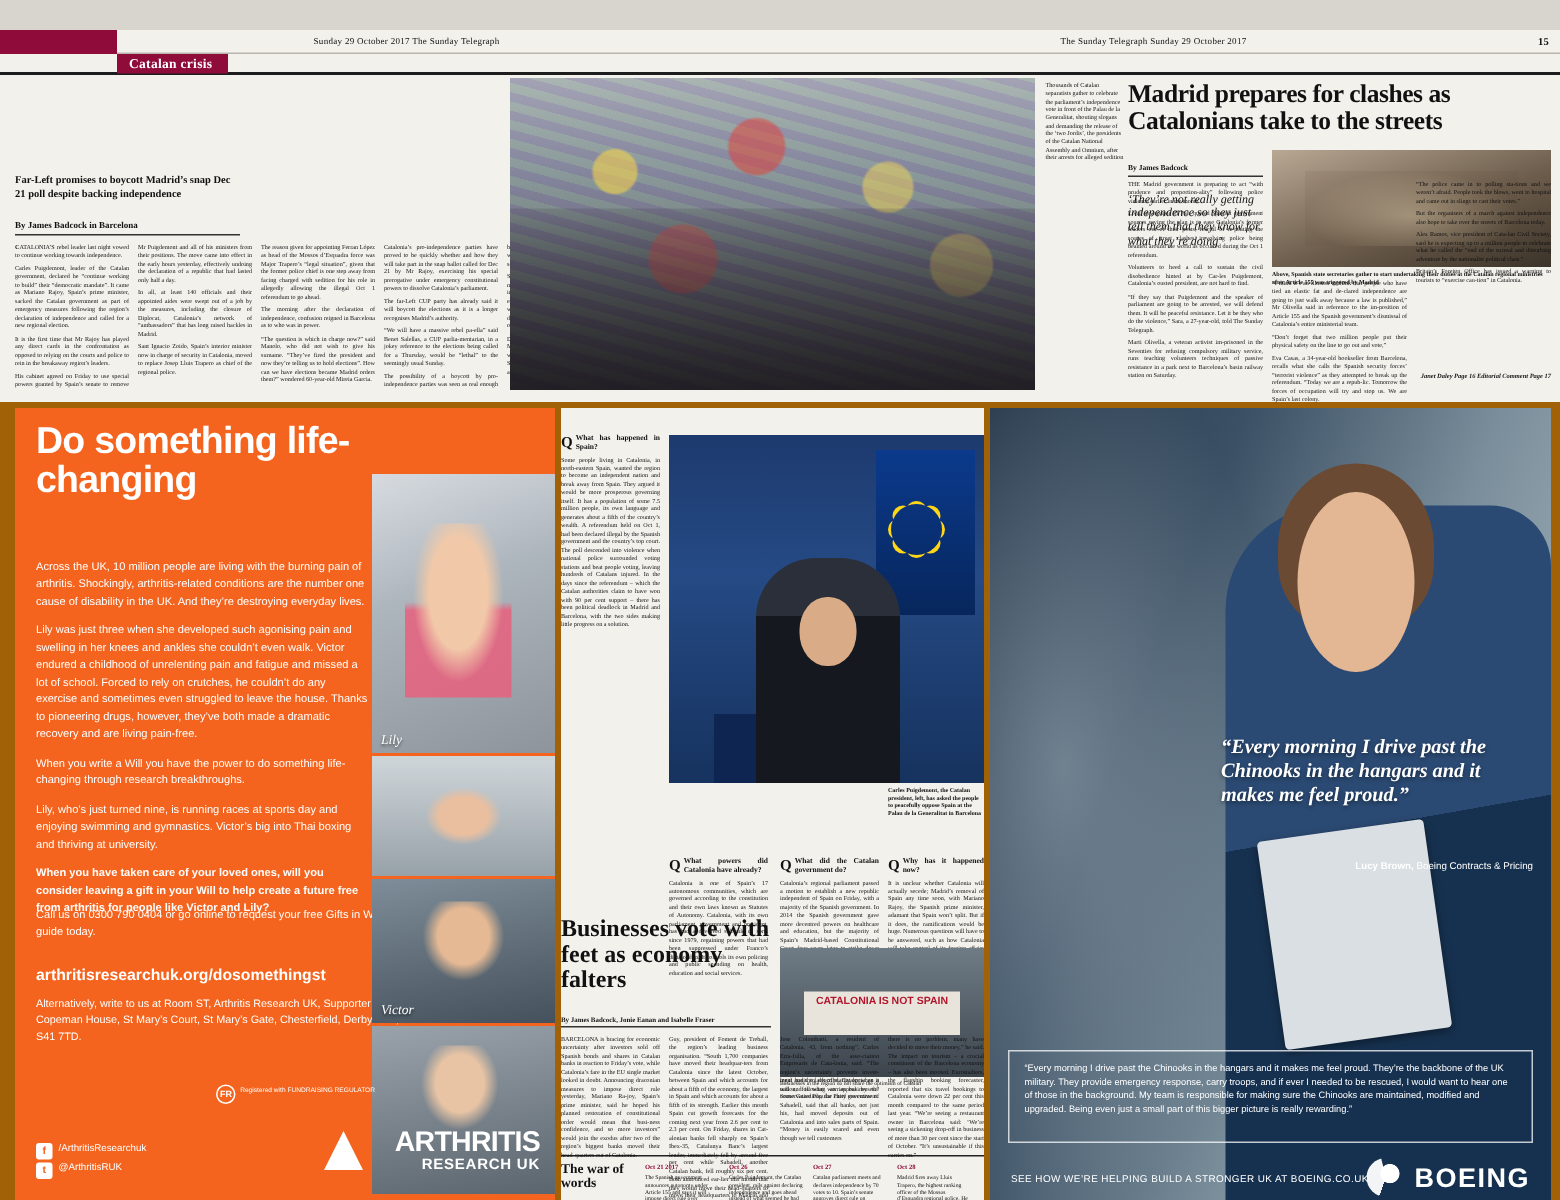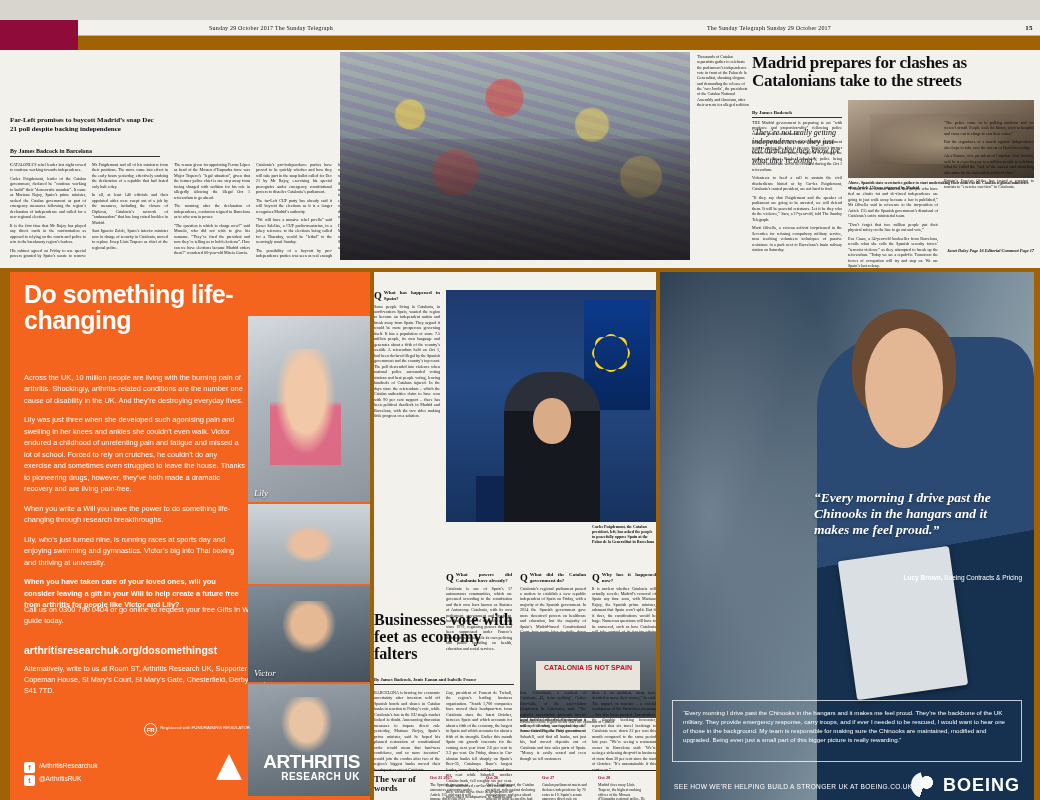--- a/index.html
+++ b/index.html
@@ -386,20 +386,23 @@
 <div class="page">
 
   <div class="runhead">
     <div class="pg">14</div>
     <div class="mid">Sunday  29 October 2017  The Sunday Telegraph</div>
     <div class="mid2">The Sunday Telegraph  Sunday  29 October 2017</div>
     <div class="lastpg">15</div>
   </div>
 
   <div class="leftstrip"></div>
+  <div class="flag">
+    <div class="tab">Catalan crisis</div>
+  </div>
 
   <div class="topband"></div>
 
   <div class="kicker-left">Far-Left promises to boycott Madrid’s snap Dec 21 poll despite backing independence</div>
   <div class="byline-left">By James Badcock in Barcelona</div>
   <div class="cols-left">
     <p class="first">CATALONIA’S rebel leader last night vowed to continue working towards independence.</p>
     <p>Carles Puigdemont, leader of the Catalan government, declared he “continue working to build” their “democratic mandate”. It came as Mariano Rajoy, Spain’s prime minister, sacked the Catalan government as part of emergency measures following the region’s declaration of independence and called for a new regional election.</p>
     <p>It is the first time that Mr Rajoy has played any direct cards in the confrontation as opposed to relying on the courts and police to rein in the breakaway region’s leaders.</p>
     <p>His cabinet agreed on Friday to use special powers granted by Spain’s senate to remove Mr Puigdemont and all of his ministers from their positions. The move came into effect in the early hours yesterday, effectively undoing the declaration of a republic that had lasted only half a day.</p>

